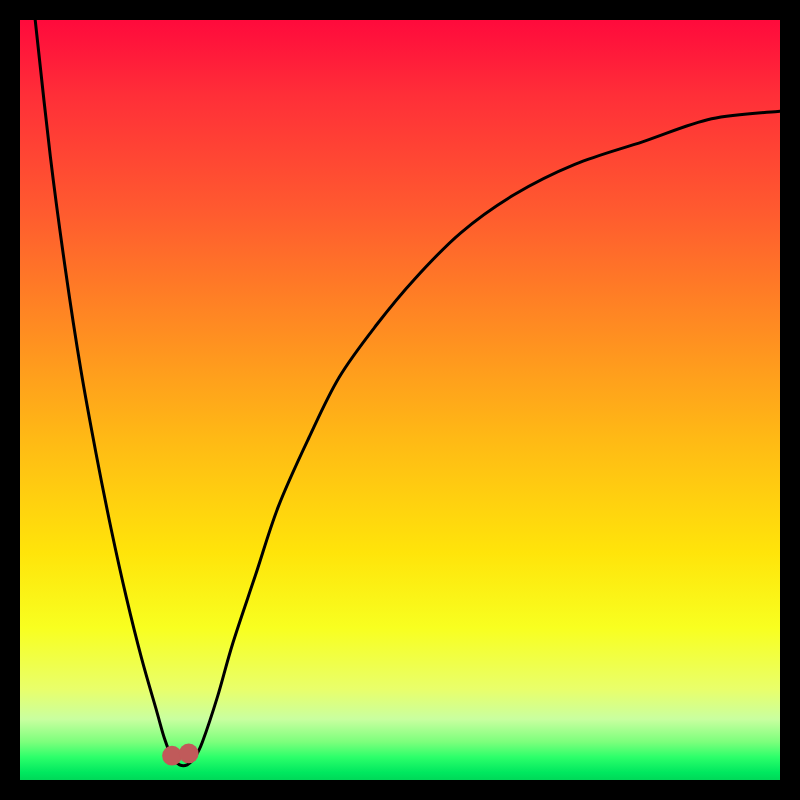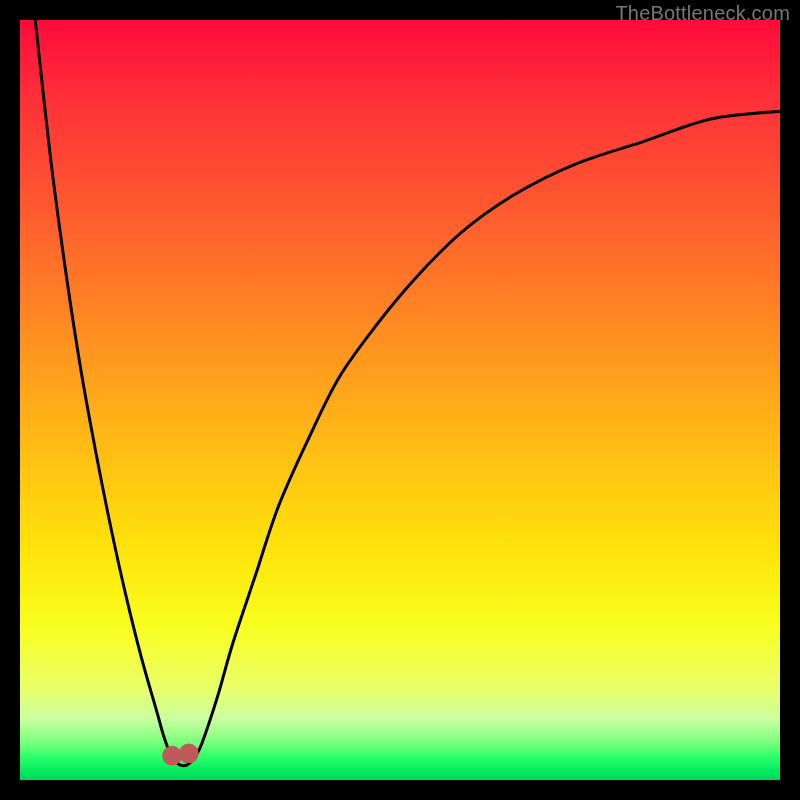--- a/index.html
+++ b/index.html
@@ -58,21 +58,20 @@
     position: absolute;
     inset: 0;
     width: 760px;
     height: 760px;
   }
 </style>
 </head>
 <body>
 
 <div class="frame">
-  <div class="watermark">TheBottleneck.com</div>
   <div class="plot-area">
     <div class="gradient-bg"></div>
     <svg class="curve-svg" viewBox="0 0 760 760" preserveAspectRatio="none">
       <path id="curve-path" fill="none" stroke="#000" stroke-width="3" stroke-linecap="round" stroke-linejoin="round" d="M 15.200000000000001 0 C 17.733333333333334 22.80000000000001, 25.333333333333336 95.00000000000009, 30.400000000000002 136.80000000000007 C 35.46666666666667 178.60000000000005, 40.53333333333333 215.33333333333331, 45.6 250.79999999999995 C 50.66666666666667 286.2666666666666, 55.733333333333334 319.19999999999993, 60.800000000000004 349.59999999999997 C 65.86666666666667 380, 70.93333333333334 406.59999999999997, 76 433.2 C 81.06666666666666 459.8, 86.13333333333334 485.1333333333333, 91.2 509.2 C 96.26666666666667 533.2666666666667, 101.33333333333334 556.0666666666667, 106.4 577.6 C 111.46666666666667 599.1333333333333, 116.53333333333335 619.4, 121.60000000000001 638.4 C 126.66666666666667 657.4, 132.99999999999997 678.3, 136.79999999999998 691.6 C 140.6 704.9000000000001, 141.86666666666667 710.6, 144.4 718.2 C 146.93333333333334 725.8000000000001, 149.46666666666667 732.7666666666668, 152 737.2 C 154.53333333333333 741.6333333333333, 157.06666666666666 743.5333333333333, 159.6 744.8 C 162.13333333333333 746.0666666666666, 164.66666666666666 746.0666666666666, 167.2 744.8 C 169.73333333333332 743.5333333333333, 172.26666666666668 741, 174.8 737.2 C 177.33333333333334 733.4000000000001, 178.60000000000002 732.1333333333333, 182.4 722 C 186.2 711.8666666666667, 192.53333333333333 692.8666666666667, 197.6 676.4 C 202.66666666666666 659.9333333333333, 206.46666666666667 643.4666666666667, 212.8 623.2 C 219.13333333333335 602.9333333333334, 228 577.5999999999999, 235.6 554.8 C 243.2 532, 249.53333333333336 509.20000000000005, 258.40000000000003 486.40000000000003 C 267.2666666666667 463.6, 278.6666666666667 439.53333333333336, 288.8 418 C 298.93333333333334 396.46666666666664, 307.8 376.2, 319.2 357.2 C 330.59999999999997 338.2, 344.5333333333333 320.4666666666667, 357.2 304 C 369.8666666666667 287.5333333333333, 381.26666666666665 273.59999999999997, 395.2 258.4 C 409.1333333333333 243.2, 424.33333333333326 226.7333333333334, 440.79999999999995 212.80000000000007 C 457.26666666666665 198.86666666666673, 475 186.19999999999996, 494 174.79999999999995 C 513 163.39999999999995, 533.2666666666667 153.26666666666662, 554.8 144.39999999999998 C 576.3333333333333 135.53333333333333, 600.3999999999999 129.20000000000002, 623.1999999999999 121.60000000000002 C 646 114.00000000000001, 668.8 103.86666666666662, 691.6 98.79999999999995 C 714.4000000000001 93.73333333333329, 748.6 92.4666666666667, 760 91.20000000000005"></path>
       <g id="markers">
           <circle cx="152" cy="735.68" r="9.88" fill="#c05a5a"></circle>
           <circle cx="168.72" cy="733.4" r="9.88" fill="#c05a5a"></circle>
         </g>
     </svg>
   </div>

